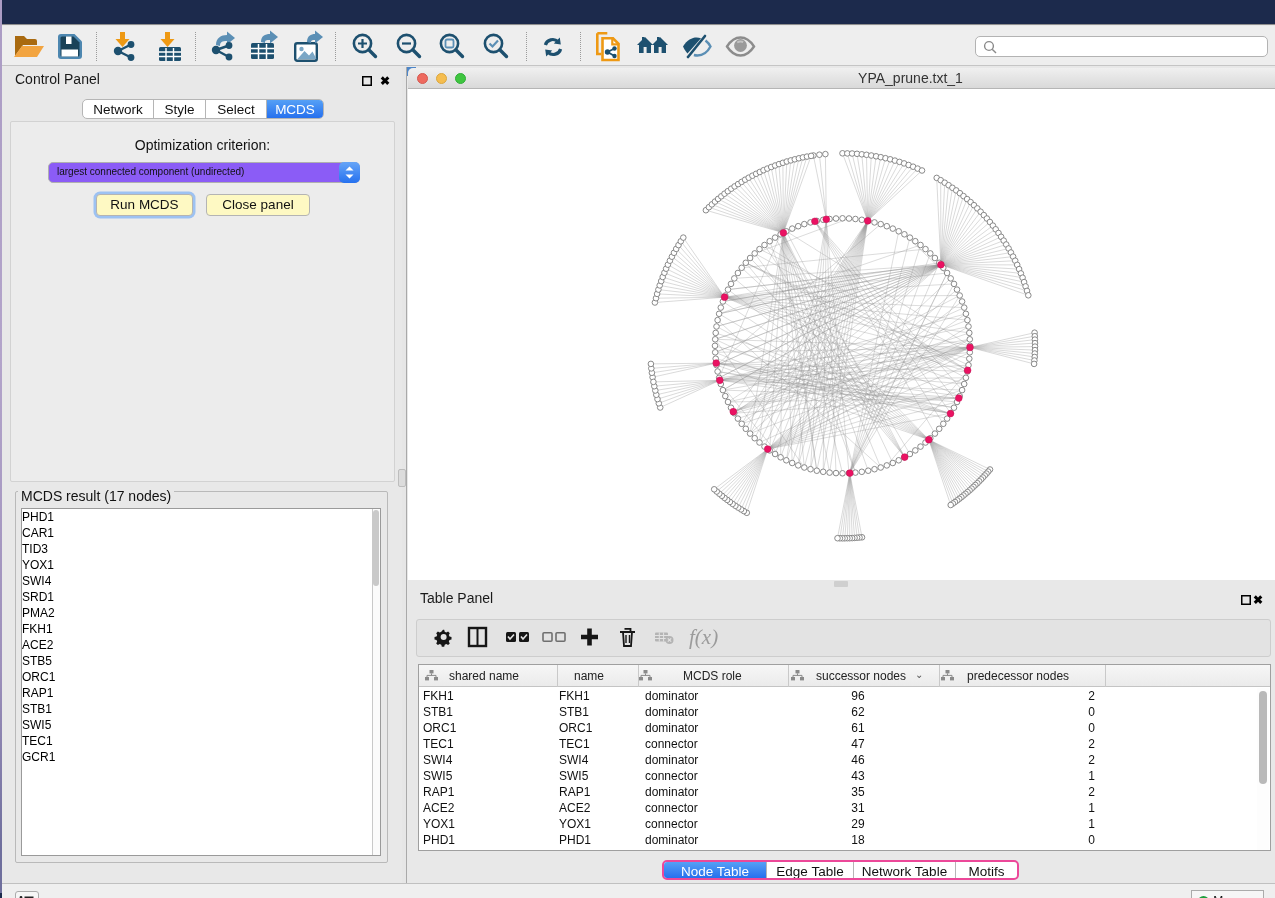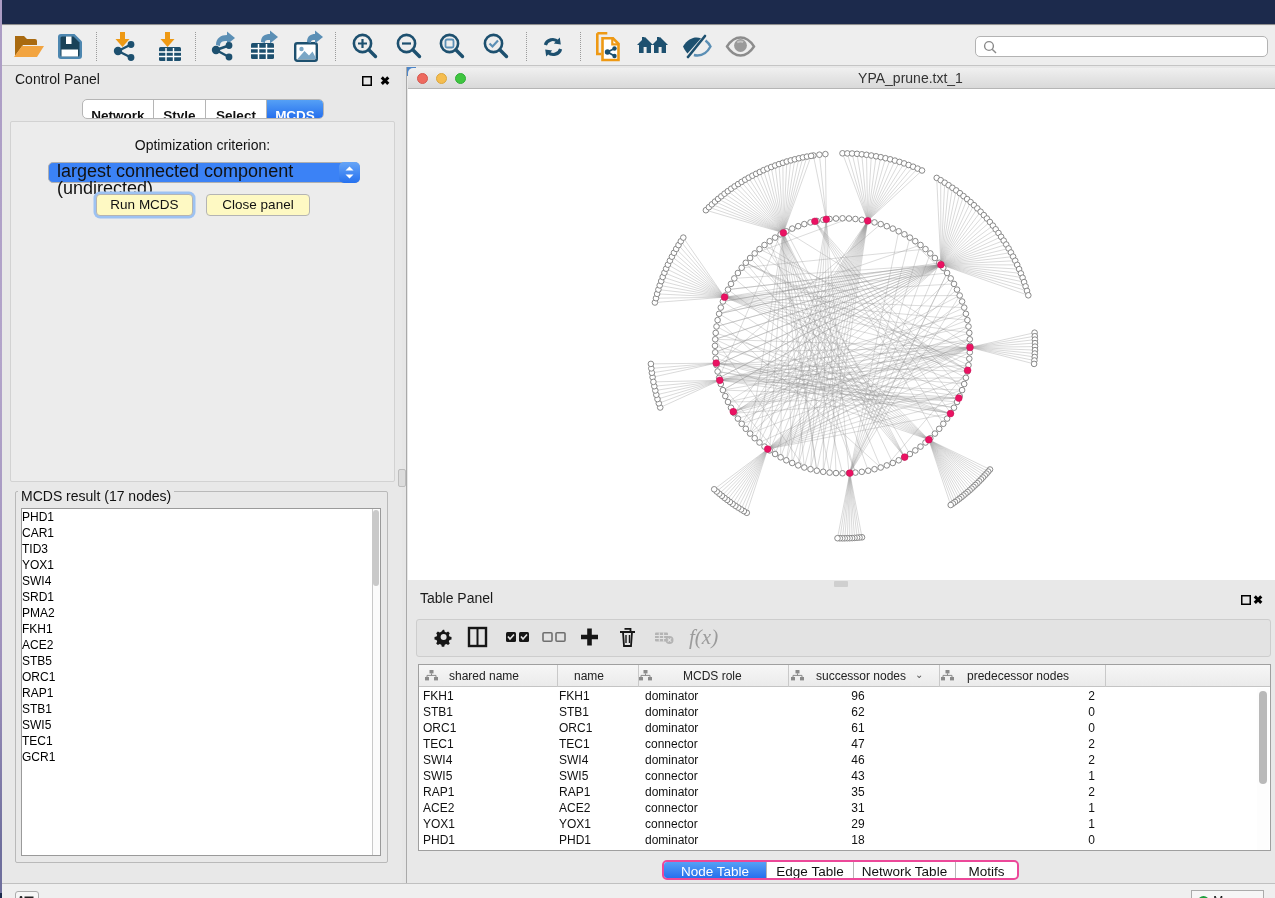--- a/index.html
+++ b/index.html
@@ -14,28 +14,28 @@
 #toolbar { position:absolute; left:0; top:1px; width:1273px; height:40px; background:#eeeeee;
   border-bottom:1px solid #c5c5c5; }
 #search { position:absolute; left:973px; top:10px; width:293px; height:21px; background:#fff;
   border:1px solid #b3b3b3; border-radius:5px; }
 .ptitle { font-size:14px; color:#1a1a1a; }
 #cpanel { position:absolute; left:0; top:42px; width:403px; height:816px; }
 #cpanel .hdr { position:absolute; left:13px; top:4px; }
 .wicons { position:absolute; top:7px; font-size:11px; color:#000; }
 #tabs { position:absolute; left:80px; top:32px; height:20px; display:flex; font-size:13.5px;
   border:1px solid #b5b5b5; border-radius:5px; background:#fff; overflow:hidden; }
-#tabs .t { padding-top:8px; border-right:1px solid #b5b5b5; color:#111; text-align:center;font-weight:bold; }
+#tabs .t { padding-top:2px; border-right:1px solid #b5b5b5; color:#111; text-align:center; }
 #tabs .t.last { border-right:none; }
 #tabs .sel { background:linear-gradient(#55a0f6,#2670ee); color:#fff; }
 #innerp { position:absolute; left:8px; top:54px; width:385px; height:361px; background:#ececec;
   border:1px solid #d2d2d2; border-radius:2px; }
 #optlab { position:absolute; left:0; top:15px; width:100%; text-align:center; font-size:14px; color:#111; }
-#combo { position:absolute; left:37px; top:40px; width:312px; height:21px; background:#3b82f6;
-  border:1px solid #b0b0b0; border-radius:5px; font-size:18px; color:#111; line-height:17px; padding-left:8px; }
+#combo { position:absolute; left:37px; top:40px; width:312px; height:21px; background:#8b5cf6;
+  border:1px solid #b0b0b0; border-radius:5px; font-size:10px; color:#111; line-height:17px; padding-left:8px; }
 #combo .step { position:absolute; right:-1px; top:-1px; width:21px; height:21px; border-radius:5px;
   background:linear-gradient(#66a5f7,#2671ef); }
 .btn { position:absolute; top:72px; height:22px; background:#fef9c3; border:1px solid #b4b4b4;
   border-radius:4px; font-size:13.5px; color:#111; text-align:center; line-height:20px; }
 #fieldset { position:absolute; left:13px; top:424px; width:373px; height:372px;
   border:1px solid #b9b9b9; border-radius:2px; }
 #fieldset .legend { position:absolute; left:2px; top:-3px; background:#e8e8e8; padding:0 3px;
   font-size:14px; color:#111; line-height:14px; }
 #mlist { position:absolute; left:5px; top:16px; width:360px; height:348px; background:#fff;
   border:1px solid #9a9a9a; font-size:12px; color:#000; padding:0; }

